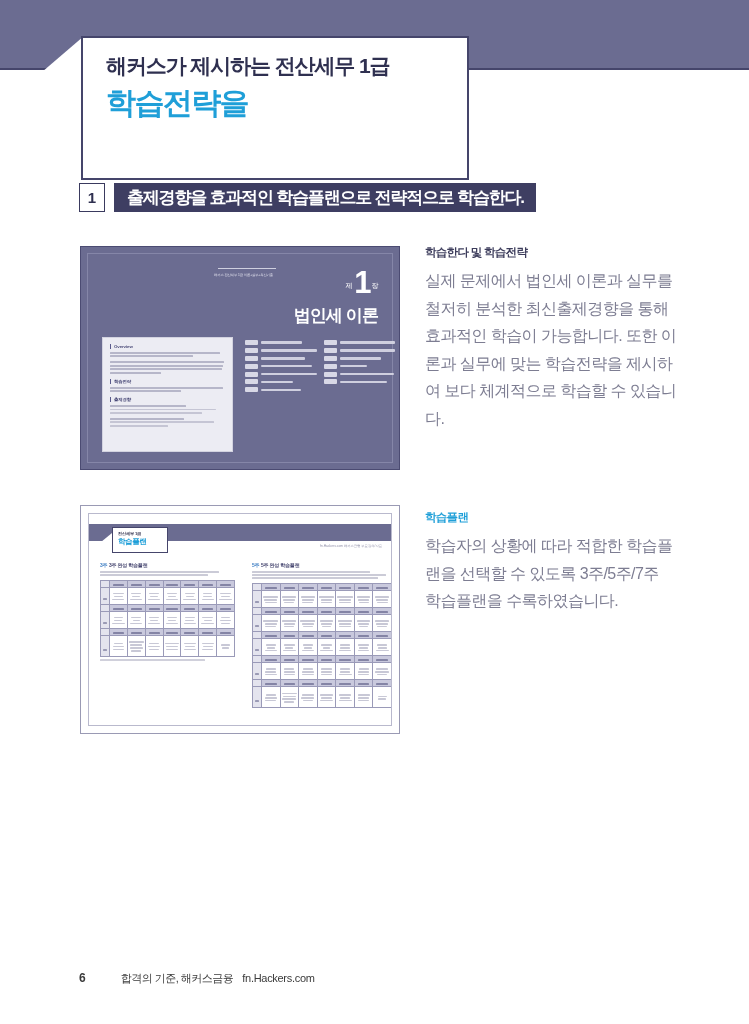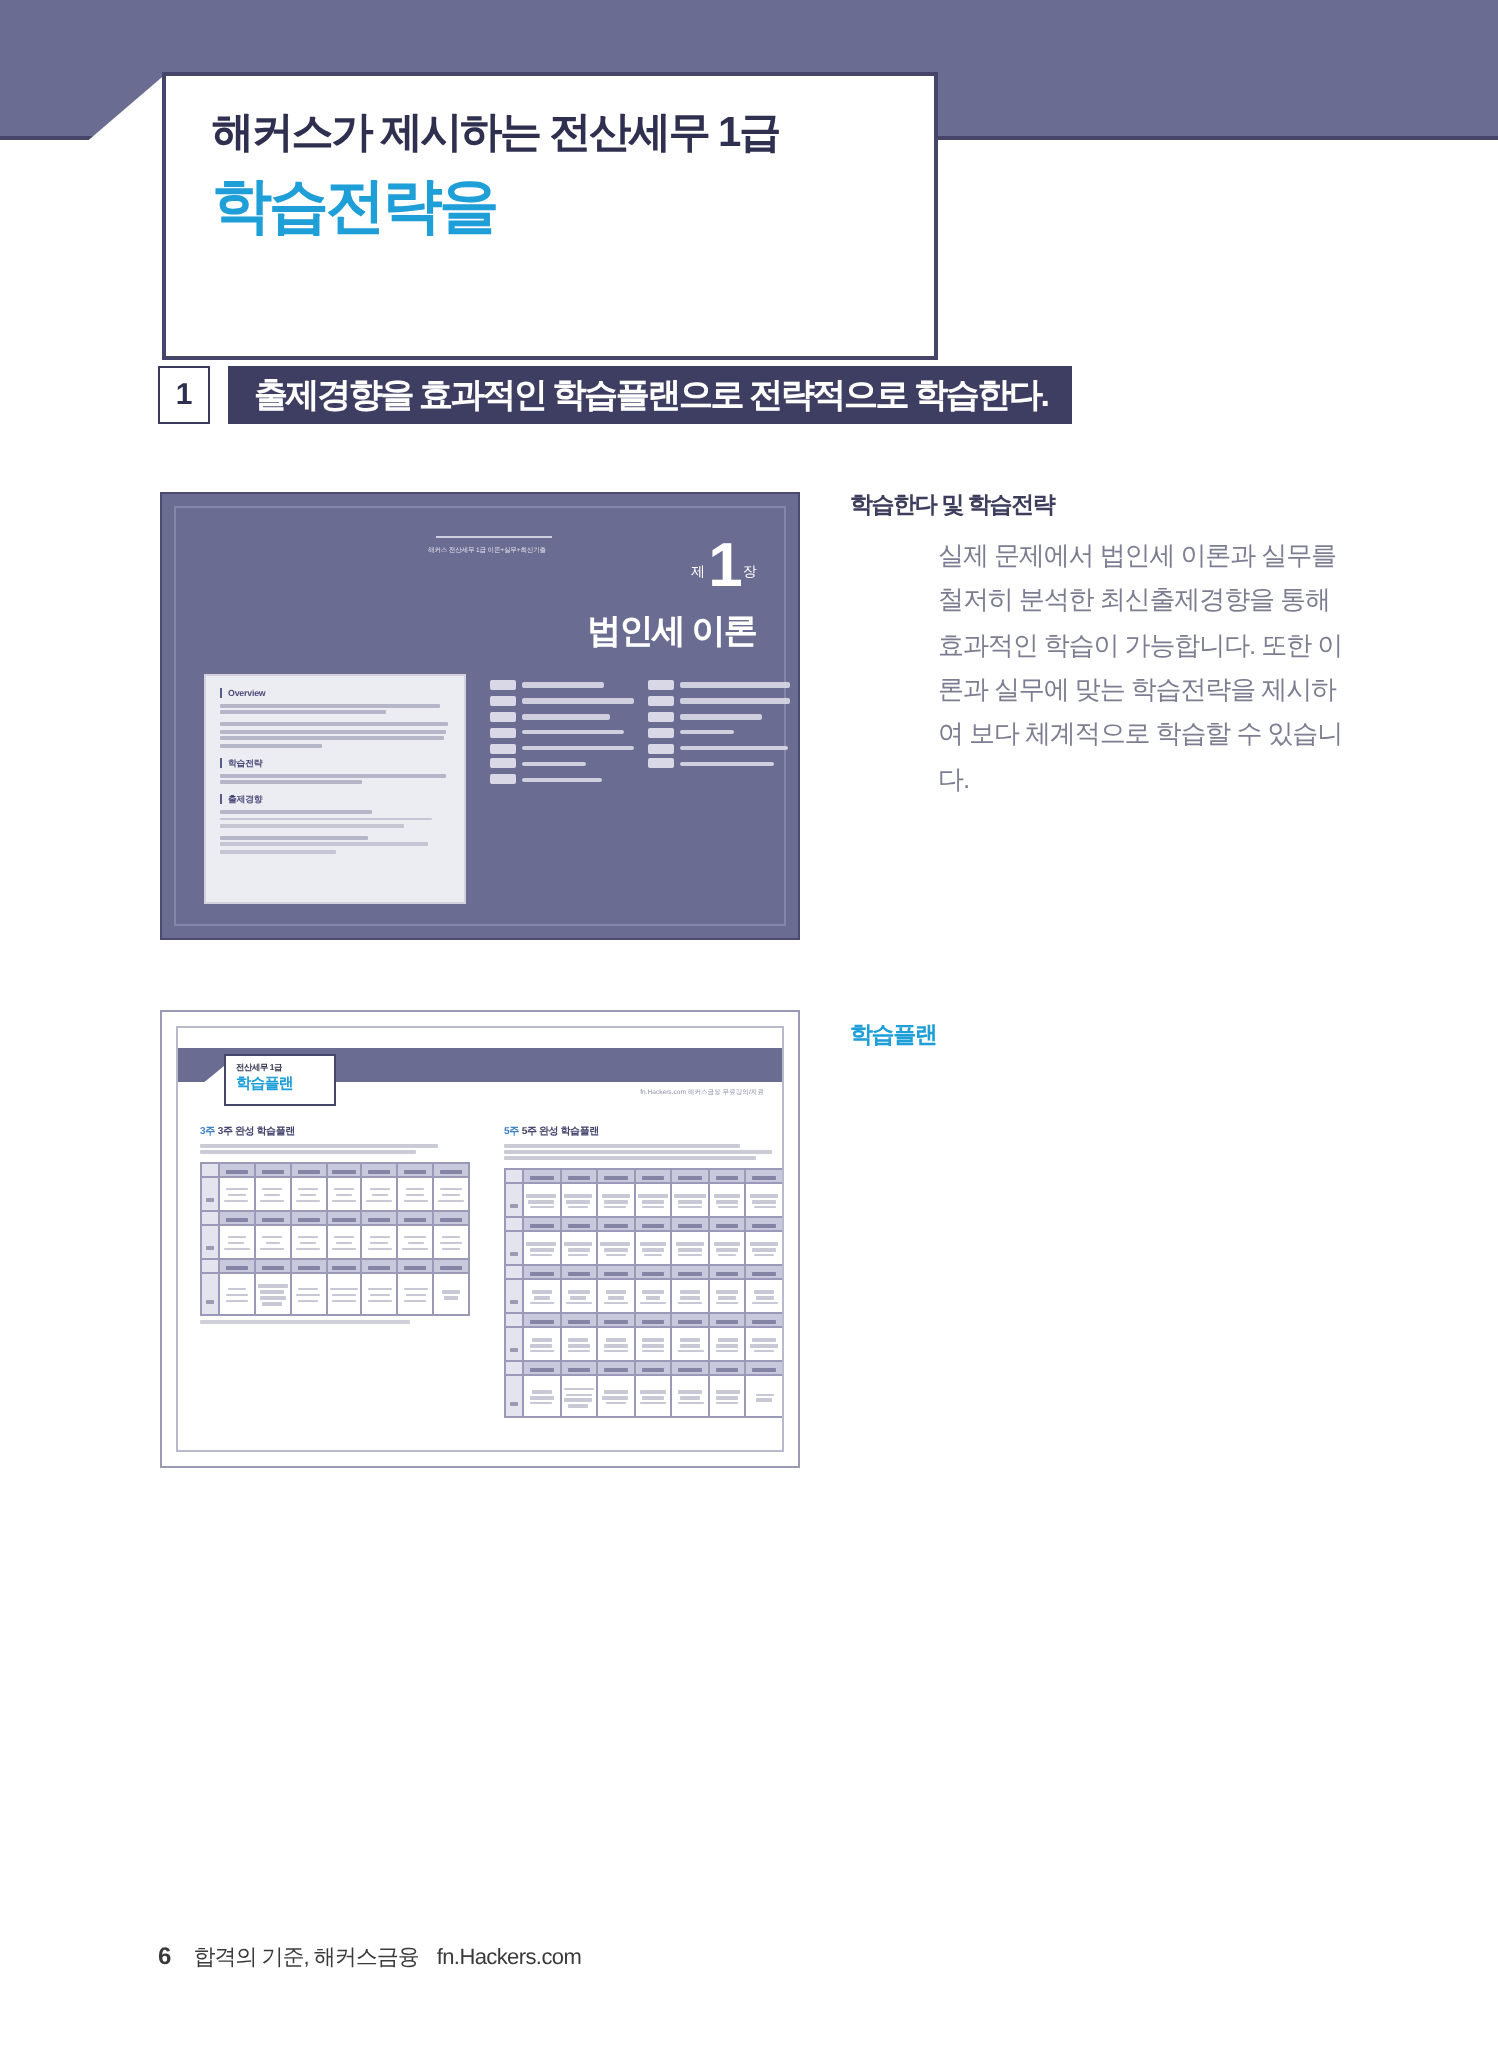--- a/index.html
+++ b/index.html
@@ -330,38 +330,37 @@
   .txt-2 { top: 510px; }
   .txt-head {
     font-size: 11.5px;
     font-weight: bold;
     letter-spacing: -0.7px;
     margin-bottom: 7px;
   }
   .txt-head.dark { color: #3d3d5c; }
   .txt-head.blue { color: #1f9fd8; }
   .txt-body {
-    font-size: 13px;
+    font-size: 16px;
     line-height: 1.72;
     letter-spacing: -0.55px;
     color: #7d7d92;
-    margin-left: 44px;
   }
   .txt-body p { margin: 0; }
 
   
   .footer {
     position: absolute;
     left: 79px; bottom: 38px;
     display: flex;
     align-items: baseline;
     color: #3a3a3a;
   }
   .footer-page { font-size: 12px; font-weight: bold; margin-right: 11px; }
-  .footer-brand { font-size: 11px; letter-spacing: -0.5px; }
+  .footer-brand { font-size: 11px; letter-spacing: -0.5px; margin-left: 24px; }
   .footer-url { font-size: 11px; margin-left: 9px; letter-spacing: -0.3px; }
 </style>
 </head>
 <body>
 
 <div class="top-band">
   <div class="band-notch"></div>
 </div>
 
 <div class="title-card">
@@ -1027,20 +1026,21 @@
 <div class="txt-block txt-1">
   <div class="txt-head dark">학습한다 및 학습전략</div>
   <div class="txt-body">
     <p>실제 문제에서 법인세 이론과 실무를 철저히 분석한 최신출제경향을 통해 효과적인 학습이 가능합니다. 또한 이론과 실무에 맞는 학습전략을 제시하여 보다 체계적으로 학습할 수 있습니다.</p>
   </div>
 </div>
 
 <div class="txt-block txt-2">
   <div class="txt-head blue">학습플랜</div>
   <div class="txt-body">
+    <p>학습자의 상황에 따라 적합한 학습플랜을 선택할 수 있도록 3주/5주/7주 학습플랜을 수록하였습니다.</p>
   </div>
 </div>
 
 <div class="footer">
   <span class="footer-page">6</span>
   <span class="footer-brand">합격의 기준, 해커스금융</span>
   <span class="footer-url">fn.Hackers.com</span>
 </div>
 
 </body></html>

